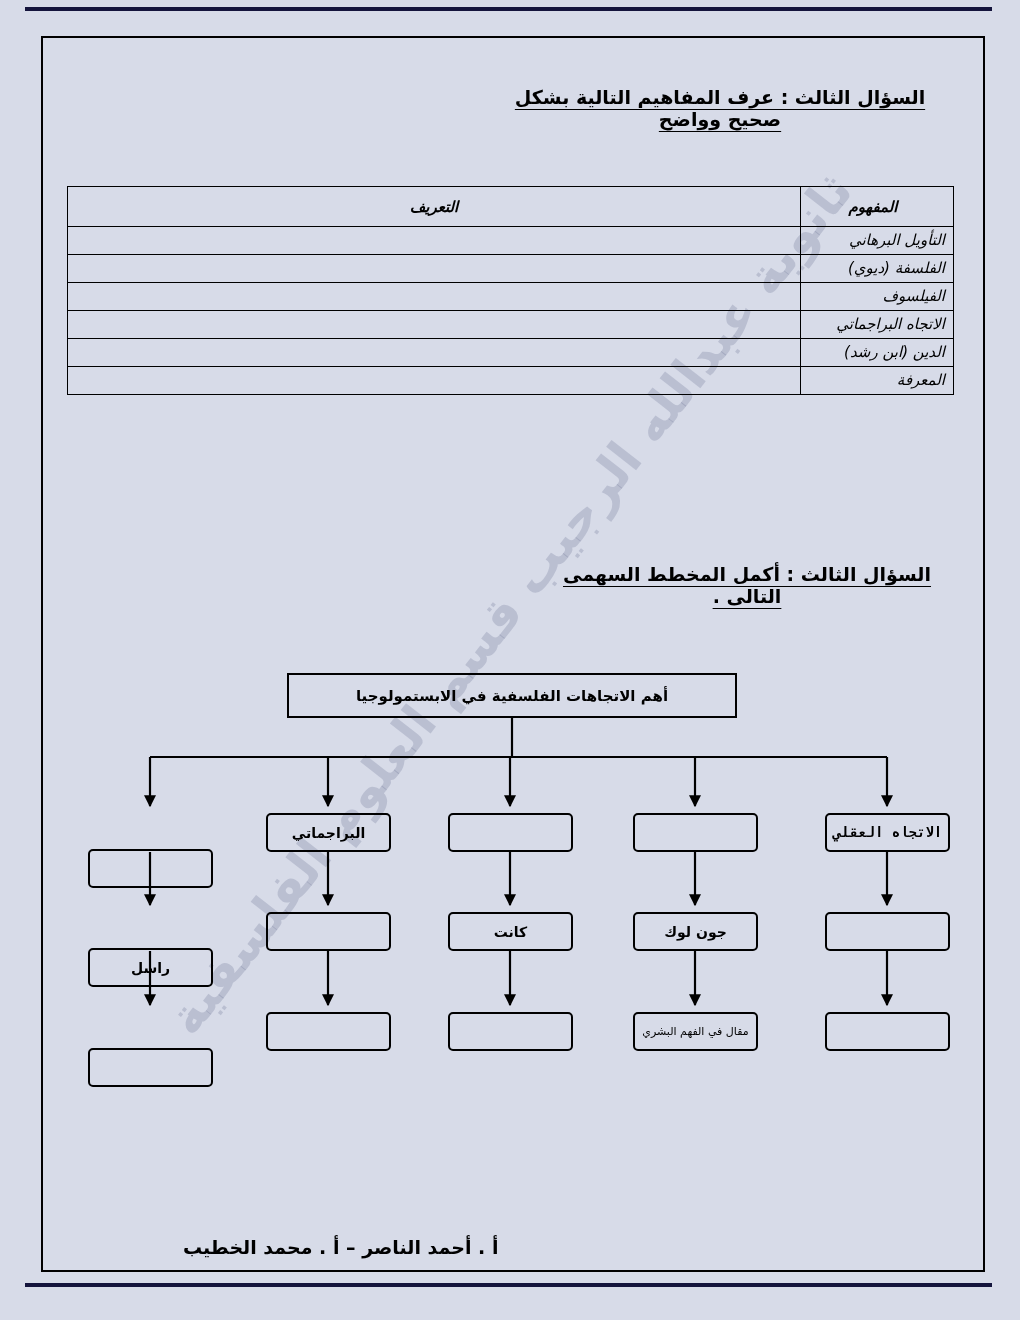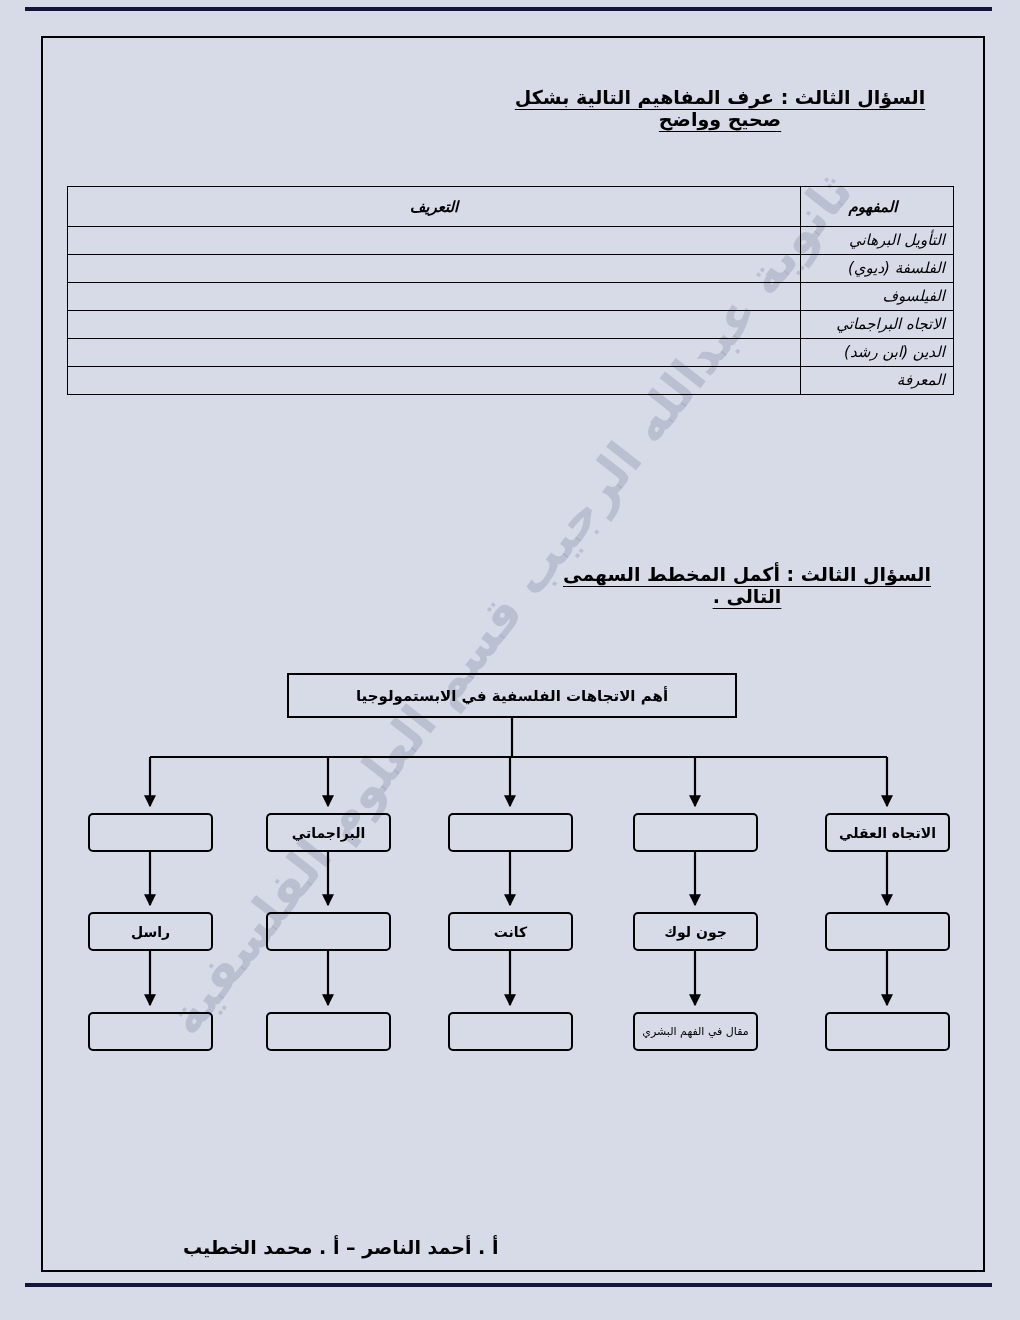--- a/index.html
+++ b/index.html
@@ -104,25 +104,25 @@
     background:transparent;
     z-index:2;
     text-align:center;
   }
   .root-box {
     left:287px; top:673px;
     width:450px; height:45px;
     border-radius:0;
     font-size:15px;
   }
-  .colA { left:88px; }
+  .colA { left:88px;margin-top:36px; }
   .colB { left:266px; }
   .colC { left:448px; }
   .colD { left:633px; }
-  .colE { left:825px; }
+  .colE { left:825px;font-family:Liberation Mono, monospace; }
   .lvl1 { top:813px; }
   .lvl2 { top:912px; }
   .lvl3 { top:1012px; }
   .small-label { font-size:11px; font-weight:normal; }
 
   .footer {
     position:absolute;
     left:183px; top:1236px;
     font-size:19px; font-weight:bold;
     z-index:2;

